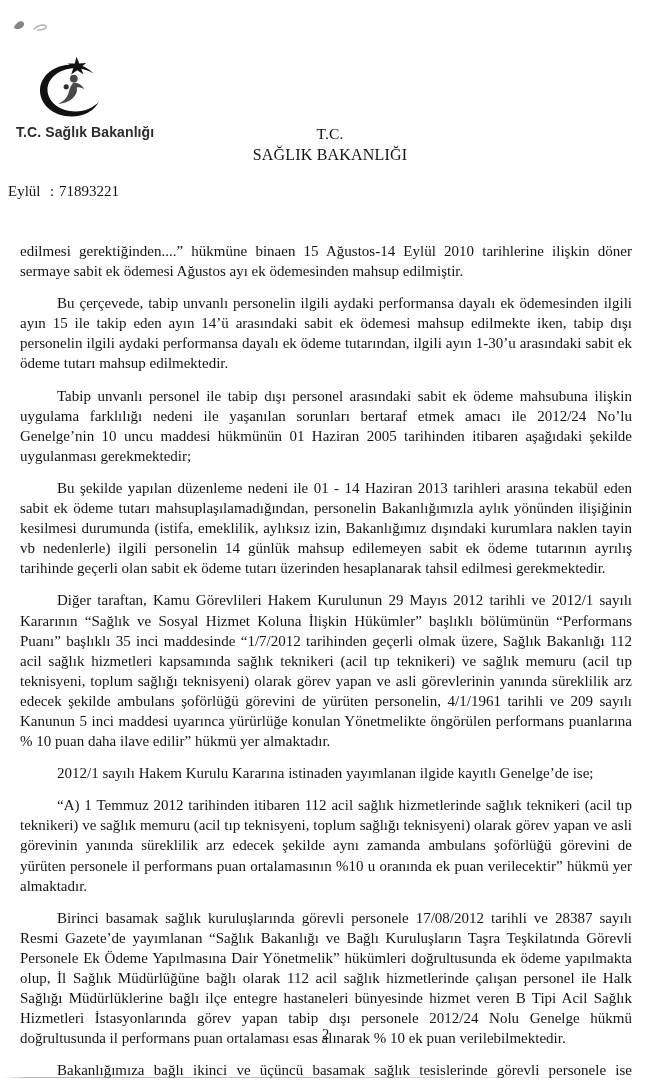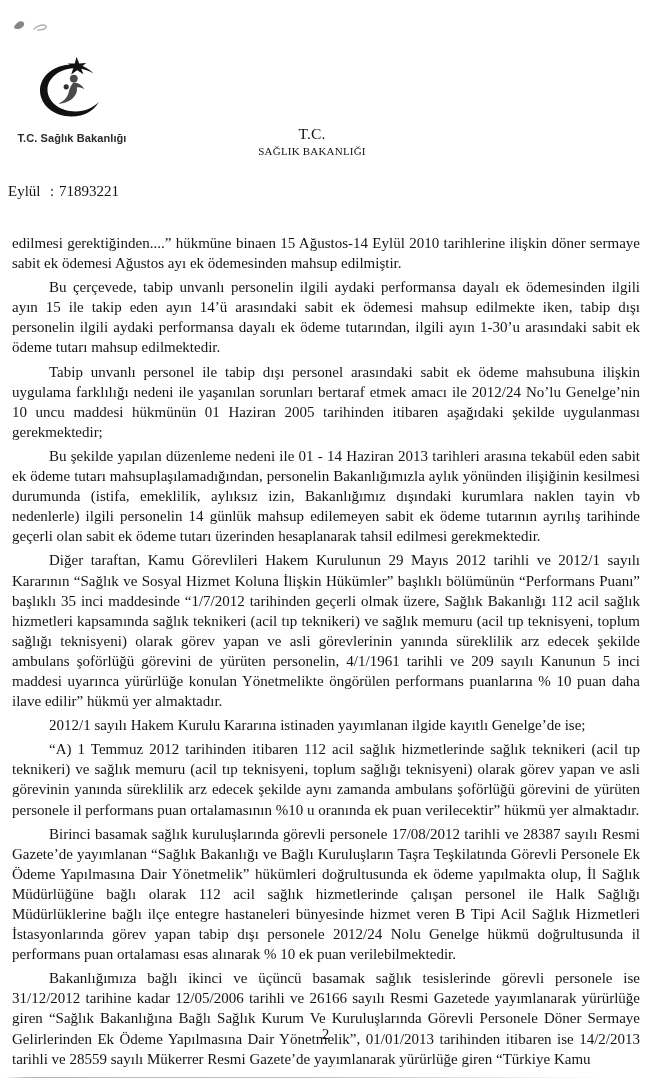--- a/index.html
+++ b/index.html
@@ -37,39 +37,39 @@
   .emblem-block {
     position: absolute;
     left: 16px;
     top: 56px;
     width: 112px;
     text-align: center;
   }
   .emblem-svg { display: block; margin: 0 auto; }
   .emblem-caption {
     font-family: "Liberation Sans", "DejaVu Sans", sans-serif;
-    font-size: 11px;
+    font-size: 14px;
     font-weight: bold;
     letter-spacing: .1px;
     color: #2b2b2b;
-    margin-top: 10px;
+    margin-top: 2px;
     white-space: nowrap;
   }
 
   
   .letterhead {
     position: absolute;
-    left: 157px;
+    left: 175px;
     top: 124px;
     width: 310px;
     text-align: center;
     line-height: 1.32;
   }
   .letterhead .lh-line1 { font-size: 15.5px; letter-spacing: .2px; }
-  .letterhead .lh-line2 { font-size: 11px; letter-spacing: .2px; }
+  .letterhead .lh-line2 { font-size: 16px; letter-spacing: .2px; }
   .letterhead .lh-line3 { font-size: 14px; }
 
   
   .ref-block {
     position: absolute;
     left: 8px;
     top: 181px;
     font-size: 15px;
     line-height: 1.4;
   }
@@ -87,21 +87,21 @@
     top: 229px;
     width: 636px;
     font-size: 15px;
     line-height: 20.1px;
     text-align: justify;
     text-justify: inter-word;
     -webkit-hyphens: none;
     hyphens: none;
   }
   .body-copy p {
-    margin: 4px;
+    margin: 12px;
     text-indent: 37px;
   }
   .body-copy p.no-indent { text-indent: 0; }
 
   
   .folio {
     position: absolute;
     left: 0;
     top: 1026px;
     width: 651px;

